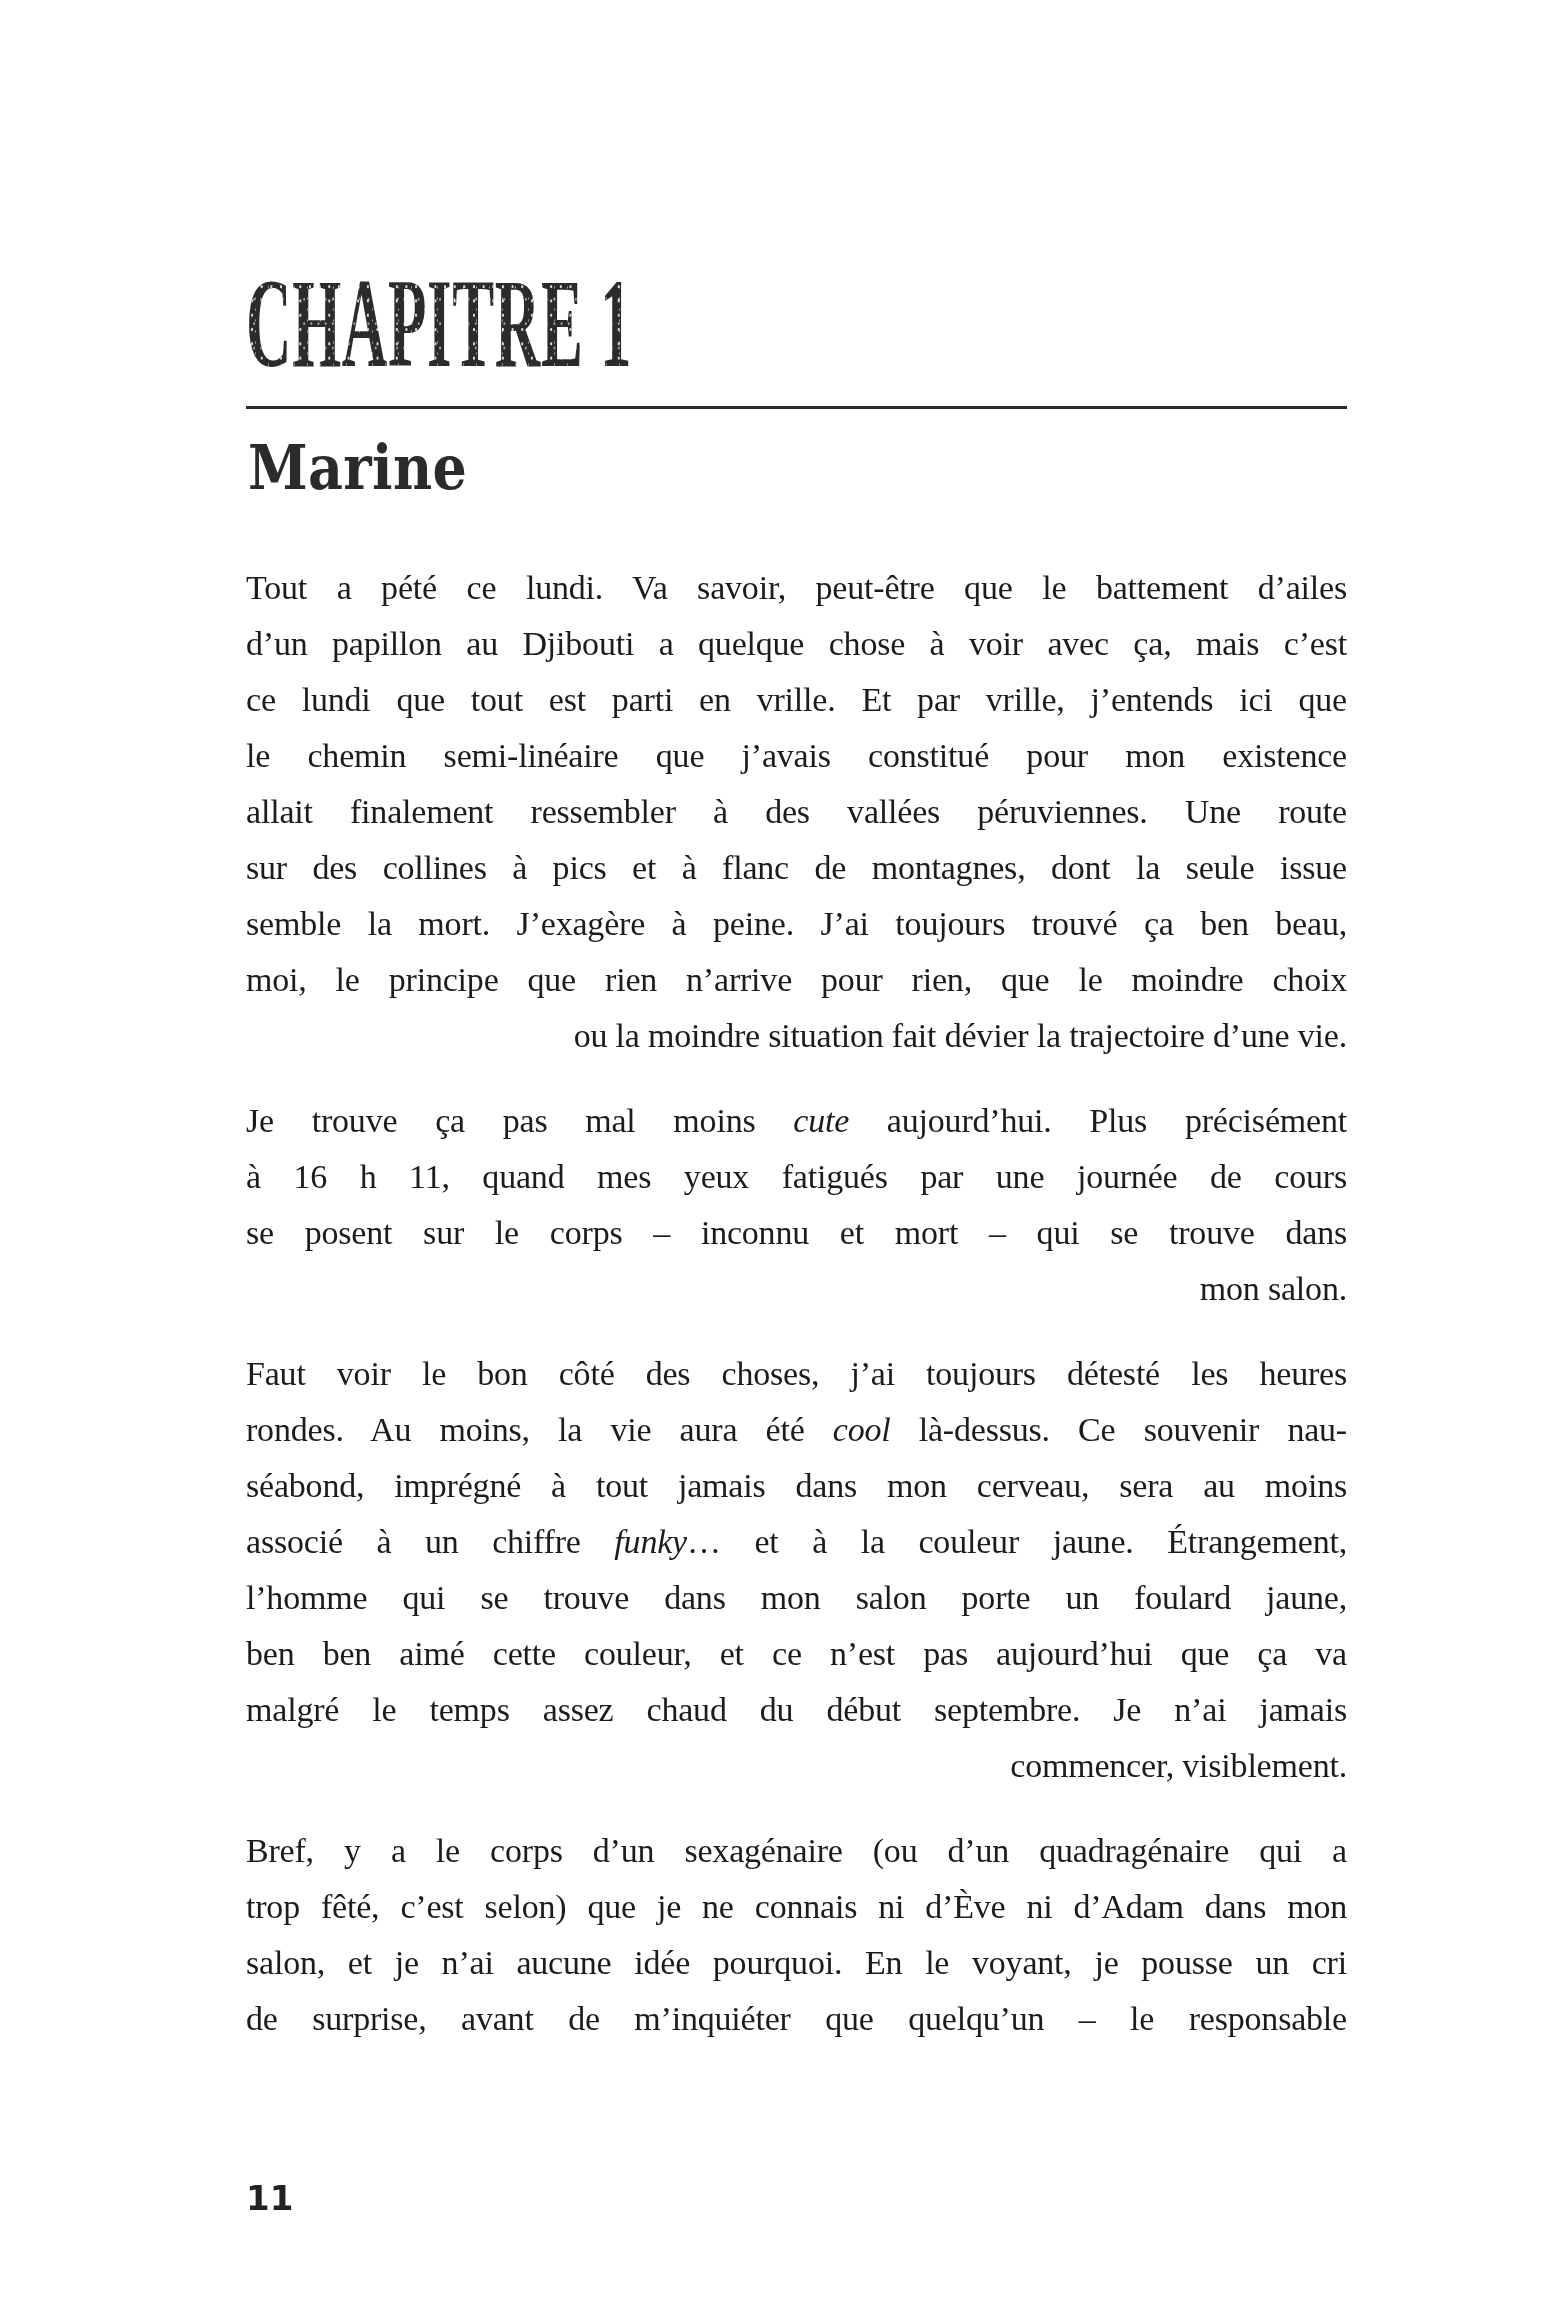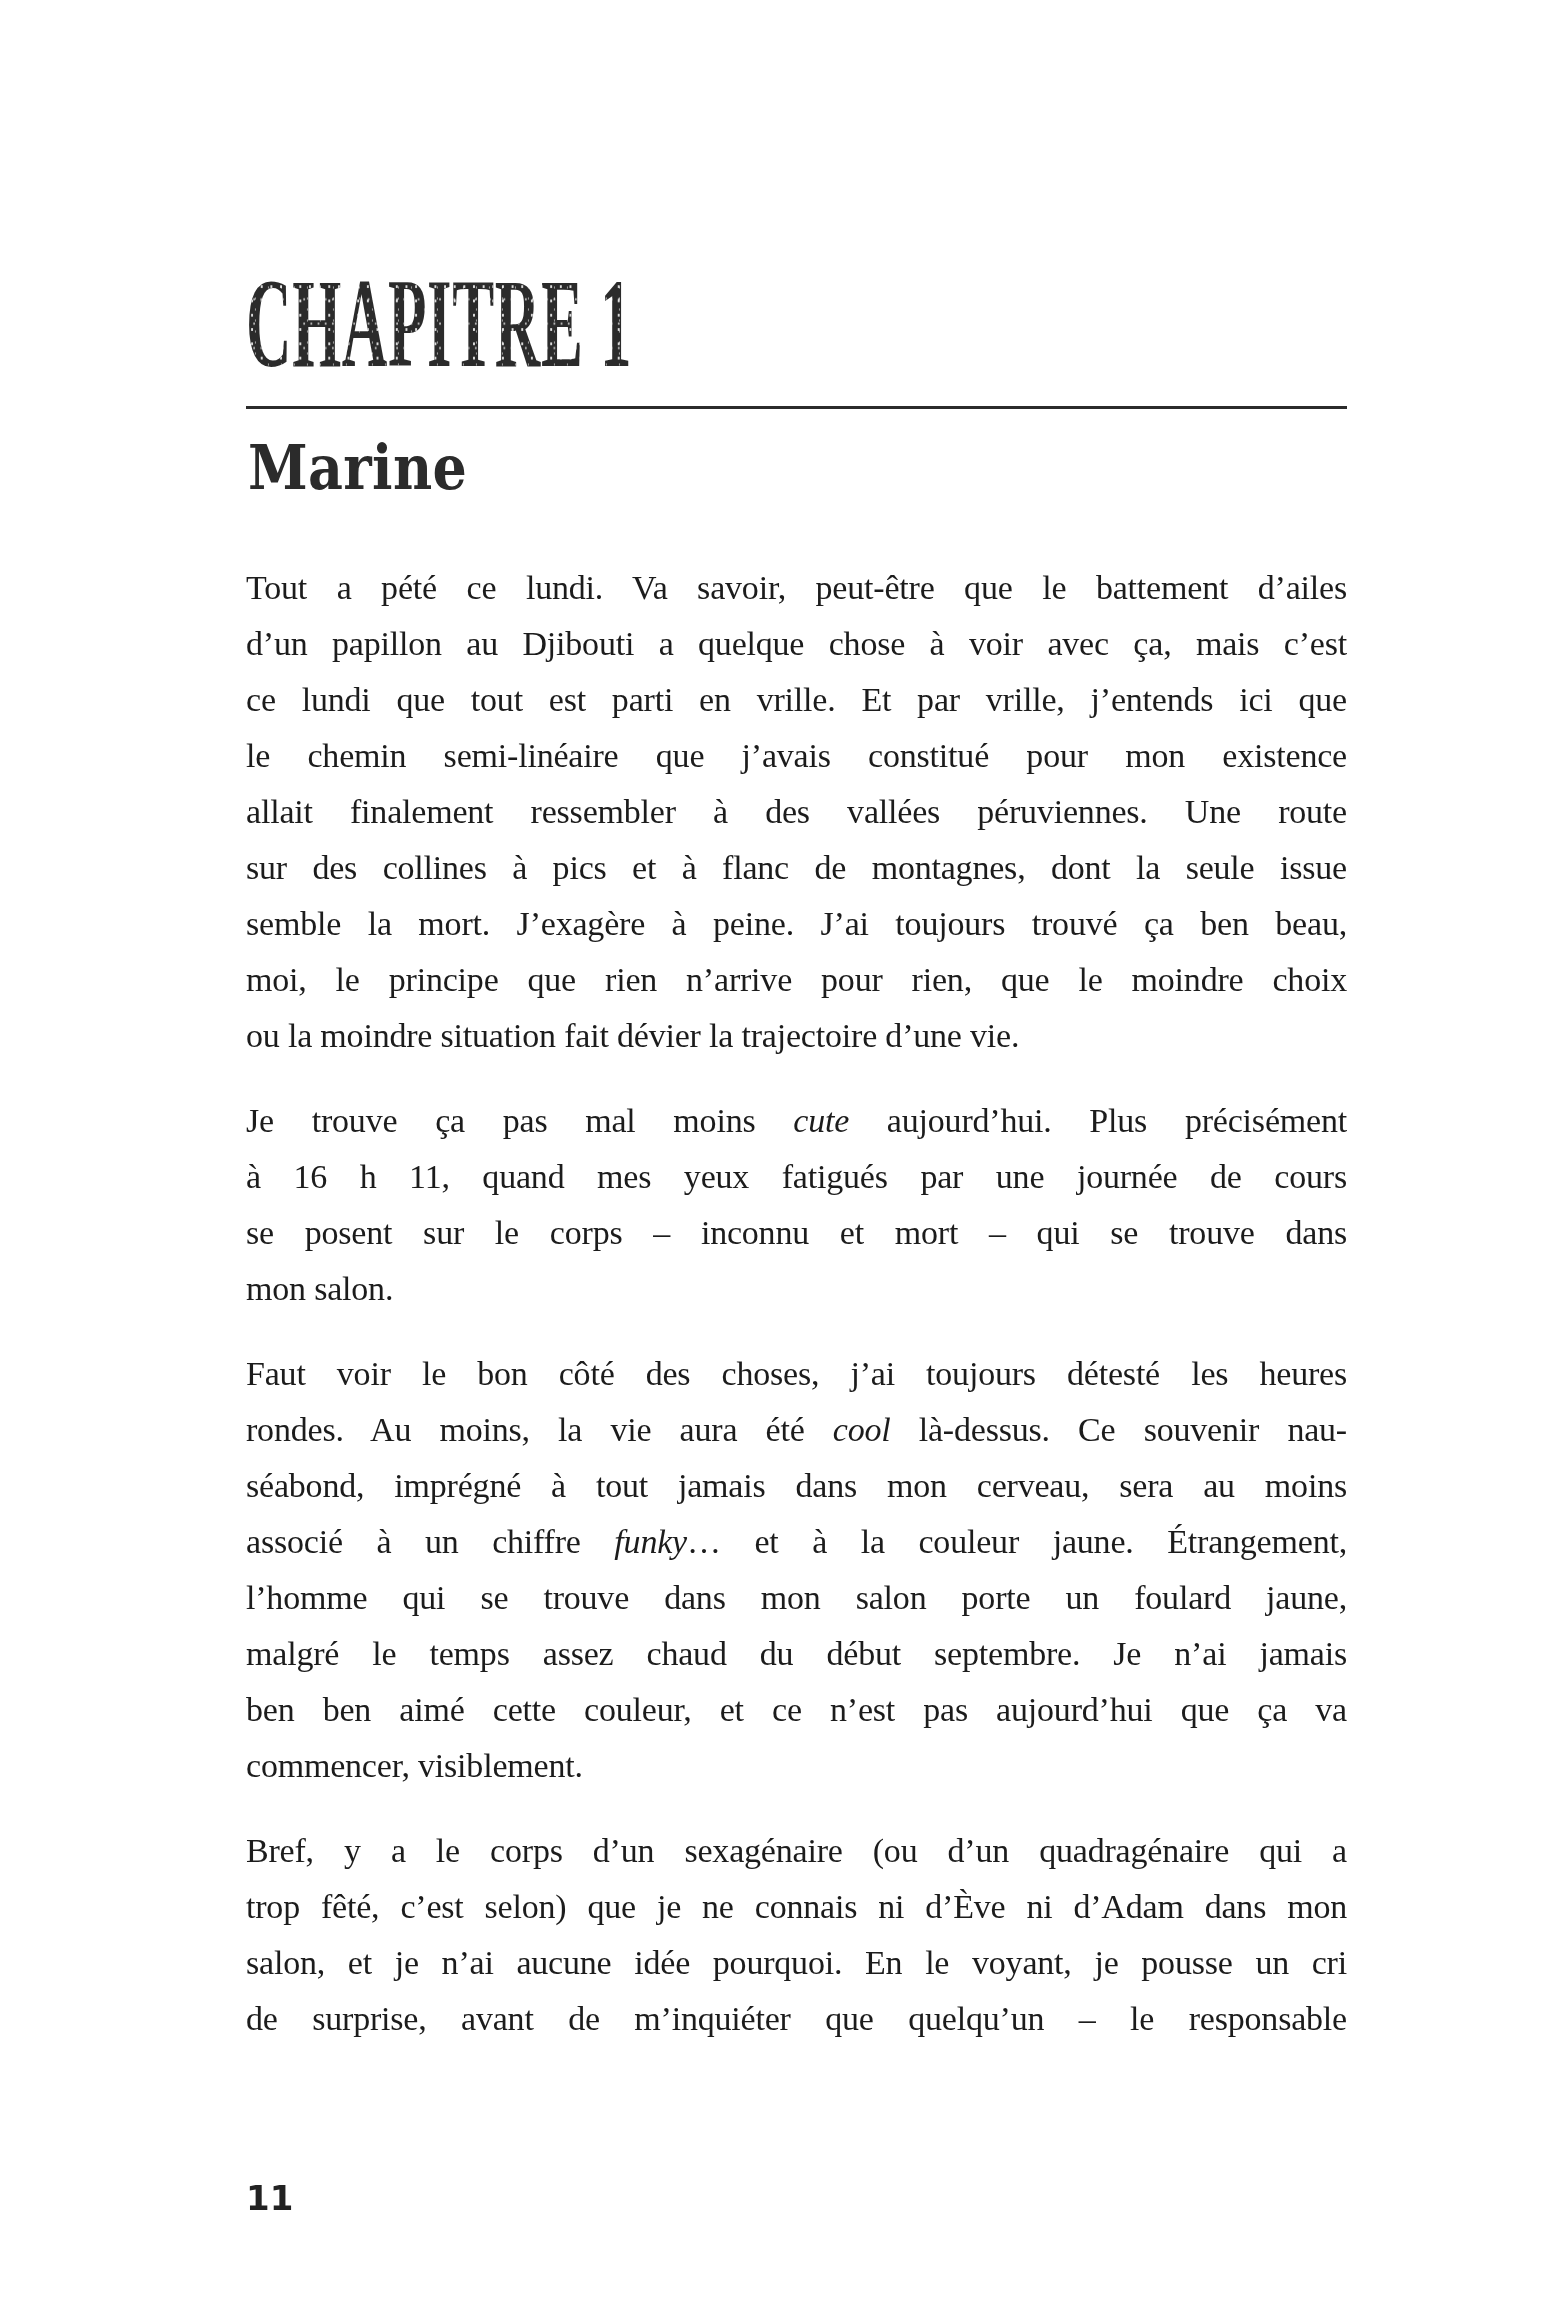--- a/index.html
+++ b/index.html
@@ -95,21 +95,21 @@
     overflow: hidden;
   }
   
   .line::after {
     content: "";
     display: inline-block;
     width: 100%;
     height: 0;
     vertical-align: top;
   }
-  .line.no-justify { text-align: left; }
+  .line.no-justify { text-align: right; }
   .line.no-justify::after { content: none; }
   .line i { }
 
   
   .page-number {
     position: absolute;
     left: 246px;
     top: 2181px;
     width: 1101px;
     text-align: left;
@@ -148,22 +148,22 @@
         <div class="line">à 16 h 11, quand mes yeux fatigués par une journée de cours</div>
         <div class="line">se posent sur le corps – inconnu et mort – qui se trouve dans</div>
         <div class="line no-justify">mon salon.</div>
       </div>
       <div class="paragraph">
         <div class="line">Faut voir le bon côté des choses, j’ai toujours détesté les heures</div>
         <div class="line">rondes. Au moins, la vie aura été <i>cool</i> là-dessus. Ce souvenir nau-</div>
         <div class="line">séabond, imprégné à tout jamais dans mon cerveau, sera au moins</div>
         <div class="line">associé à un chiffre <i>funky</i>… et à la couleur jaune. Étrangement,</div>
         <div class="line">l’homme qui se trouve dans mon salon porte un foulard jaune,</div>
+        <div class="line">ben ben aimé cette couleur, et ce n’est pas aujourd’hui que ça va</div>
         <div class="line">malgré le temps assez chaud du début septembre. Je n’ai jamais</div>
-        <div class="line">ben ben aimé cette couleur, et ce n’est pas aujourd’hui que ça va</div>
         <div class="line no-justify">commencer, visiblement.</div>
       </div>
       <div class="paragraph">
         <div class="line">Bref, y a le corps d’un sexagénaire (ou d’un quadragénaire qui a</div>
         <div class="line">trop fêté, c’est selon) que je ne connais ni d’Ève ni d’Adam dans mon</div>
         <div class="line">salon, et je n’ai aucune idée pourquoi. En le voyant, je pousse un cri</div>
         <div class="line">de surprise, avant de m’inquiéter que quelqu’un – le responsable</div>
       </div>
     </main>
 

